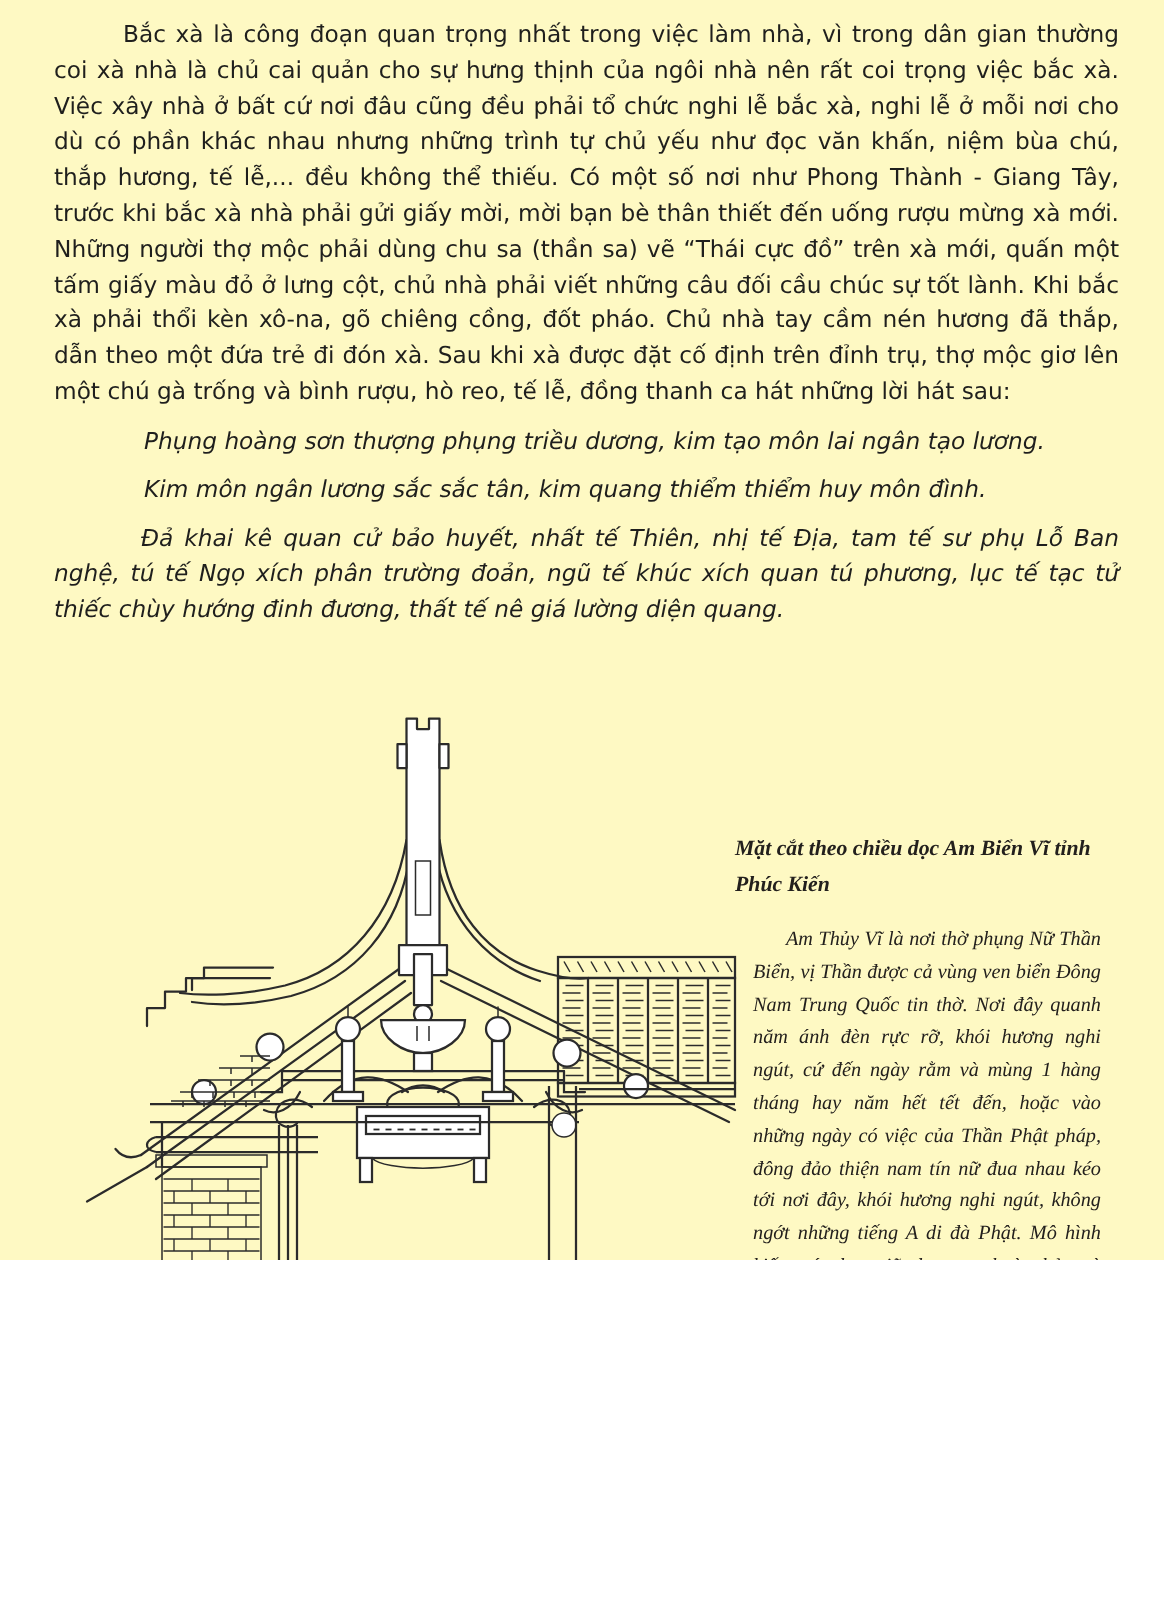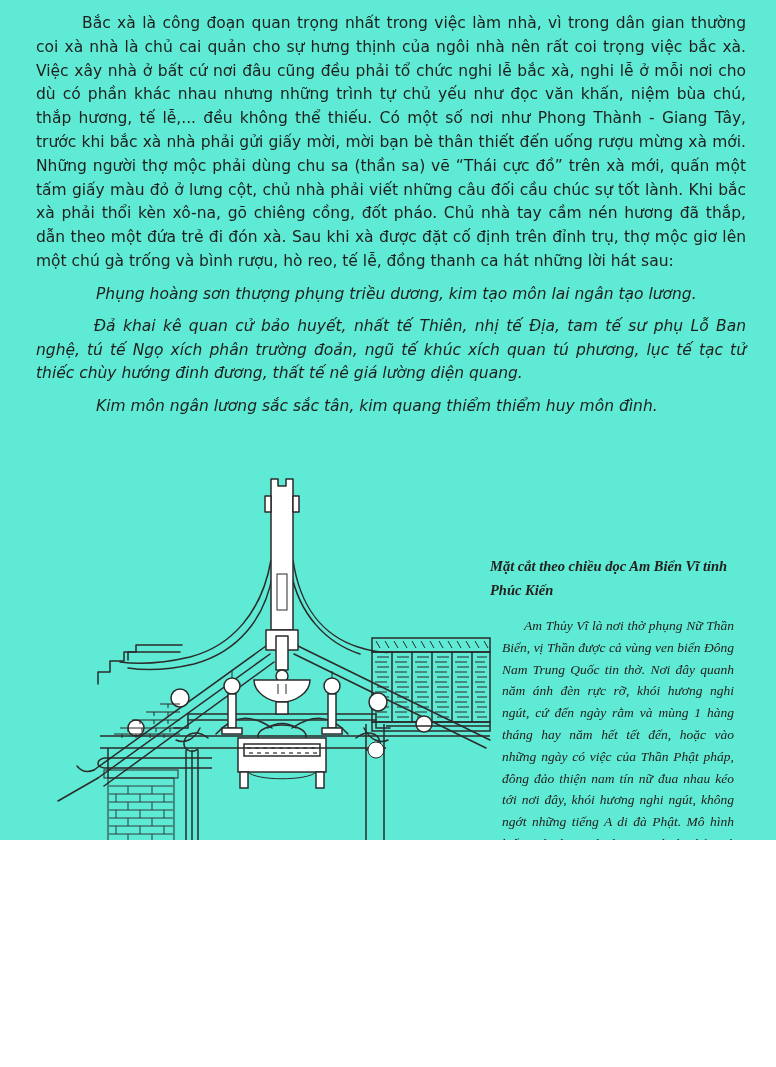--- a/index.html
+++ b/index.html
@@ -1,16 +1,16 @@
 <!DOCTYPE html>
 <html><head>
 <meta charset="utf-8">
 <style>
   html,body{margin:0;padding:0;background:#ffffff;}
-  .page{position:relative;width:776px;height:840px;background:#5eead4;overflow:hidden;
+  .page{position:relative;width:776px;height:840px;background:#fef9c3;overflow:hidden;
         font-family:"DejaVu Sans",sans-serif;color:#1f1f1d;}
   .text-col{position:absolute;left:36px;top:12px;width:710px;}
   .para{font-size:15.5px;line-height:23.8px;text-align:justify;text-indent:46px;margin:0;}
   .verse{font-style:italic;font-size:15.5px;line-height:23.5px;margin:9px 0 0 60px;}
   .verse-long{margin-left:0;text-indent:58px;text-align:justify;}
   .figure{position:absolute;left:36px;top:462px;width:710px;height:522px;}
   .drawing{position:absolute;left:4px;top:14px;}
   .caption{position:absolute;right:0;top:92px;width:256px;font-family:"Liberation Serif",serif;
            font-style:italic;color:#23201d;}
   .caption h3{font-size:14.5px;line-height:24px;margin:0 0 13px;font-weight:bold;}
@@ -22,22 +22,22 @@
                   font-size:26px;color:#c7483c;white-space:nowrap;transform:rotate(-1.5deg);}
 </style>
 </head>
 <body>
 
 <div class="page">
 
   <div class="text-col">
     <p class="para">Bắc xà là công đoạn quan trọng nhất trong việc làm nhà, vì trong dân gian thường coi xà nhà là chủ cai quản cho sự hưng thịnh của ngôi nhà nên rất coi trọng việc bắc xà. Việc xây nhà ở bất cứ nơi đâu cũng đều phải tổ chức nghi lễ bắc xà, nghi lễ ở mỗi nơi cho dù có phần khác nhau nhưng những trình tự chủ yếu như đọc văn khấn, niệm bùa chú, thắp hương, tế lễ,... đều không thể thiếu. Có một số nơi như Phong Thành - Giang Tây, trước khi bắc xà nhà phải gửi giấy mời, mời bạn bè thân thiết đến uống rượu mừng xà mới. Những người thợ mộc phải dùng chu sa (thần sa) vẽ “Thái cực đồ” trên xà mới, quấn một tấm giấy màu đỏ ở lưng cột, chủ nhà phải viết những câu đối cầu chúc sự tốt lành. Khi bắc xà phải thổi kèn xô-na, gõ chiêng cồng, đốt pháo. Chủ nhà tay cầm nén hương đã thắp, dẫn theo một đứa trẻ đi đón xà. Sau khi xà được đặt cố định trên đỉnh trụ, thợ mộc giơ lên một chú gà trống và bình rượu, hò reo, tế lễ, đồng thanh ca hát những lời hát sau:</p>
     <p class="verse">Phụng hoàng sơn thượng phụng triều dương, kim tạo môn lai ngân tạo lương.</p>
+    <p class="verse">Kim môn ngân lương sắc sắc tân, kim quang thiểm thiểm huy môn đình.</p>
     <p class="verse verse-long">Đả khai kê quan cử bảo huyết, nhất tế Thiên, nhị tế Địa, tam tế sư phụ Lỗ Ban nghệ, tú tế Ngọ xích phân trường đoản, ngũ tế khúc xích quan tú phương, lục tế tạc tử thiếc chùy hướng đinh đương, thất tế nê giá lường diện quang.</p>
-    <p class="verse">Kim môn ngân lương sắc sắc tân, kim quang thiểm thiểm huy môn đình.</p>
   </div>
 
   <div class="figure">
 
     <svg id="drawing" class="drawing" width="452" height="494" viewBox="0 0 452 494">
 
       <g stroke="#2b2b2b" fill="none" stroke-width="1.5" stroke-linejoin="round" stroke-linecap="round">
         <path d="M231,84 C222,136 192,170 150,181 C120,188 95,188 80,186"></path>
         <path d="M233,96 C226,142 198,176 154,188 C124,195 101,194 88,192"></path>
         <path d="M253,84 C260,132 284,160 318,171 C334,176 346,177 352,176"></path>

